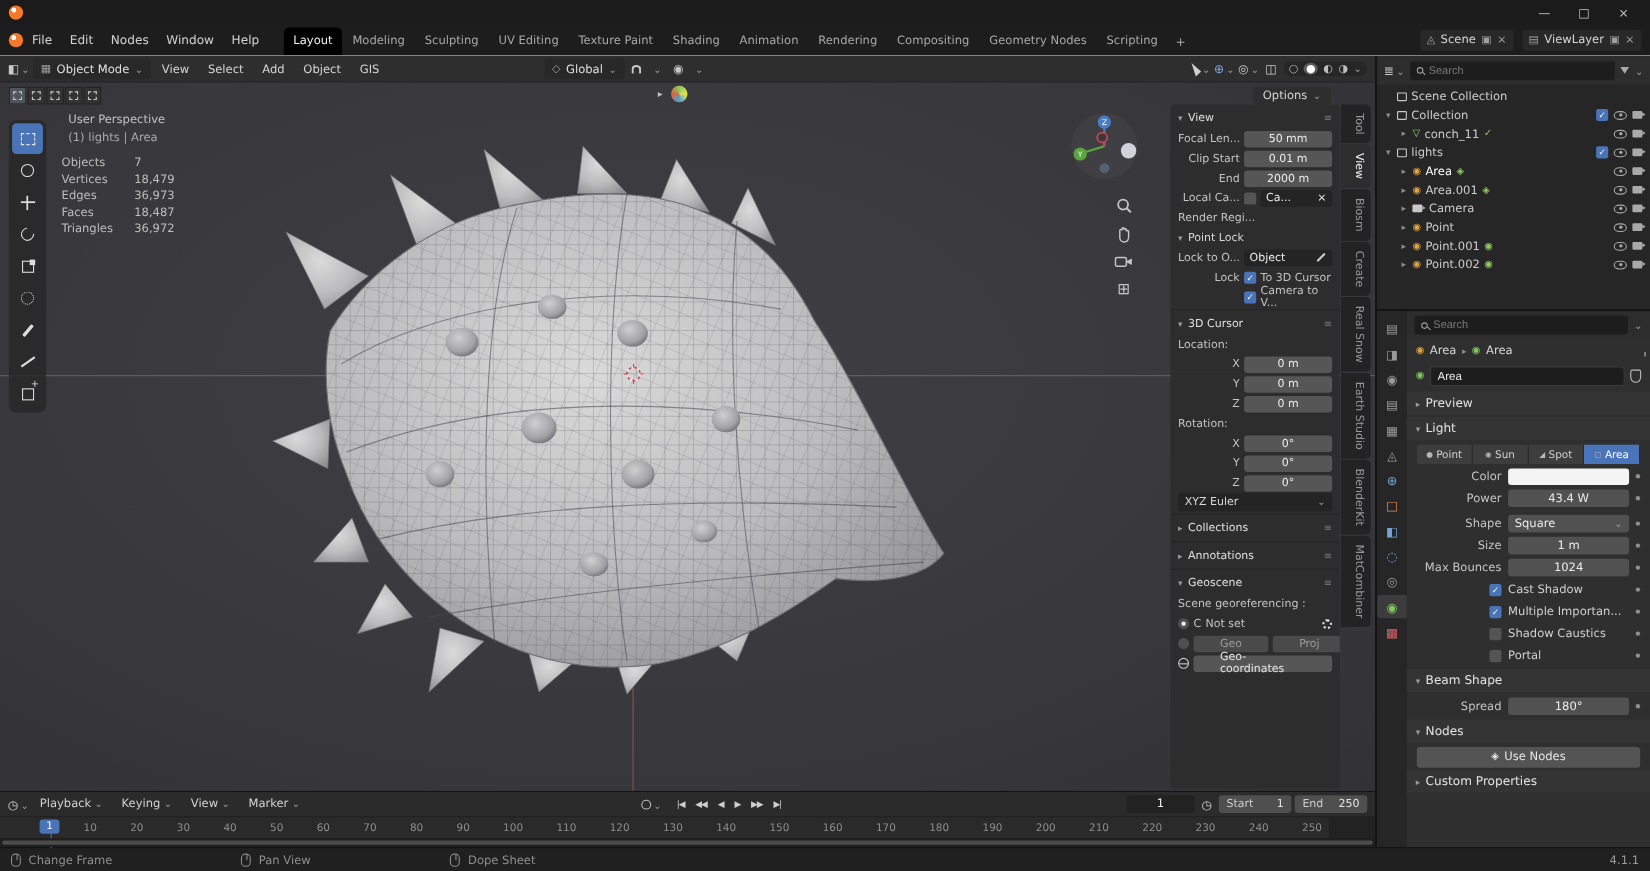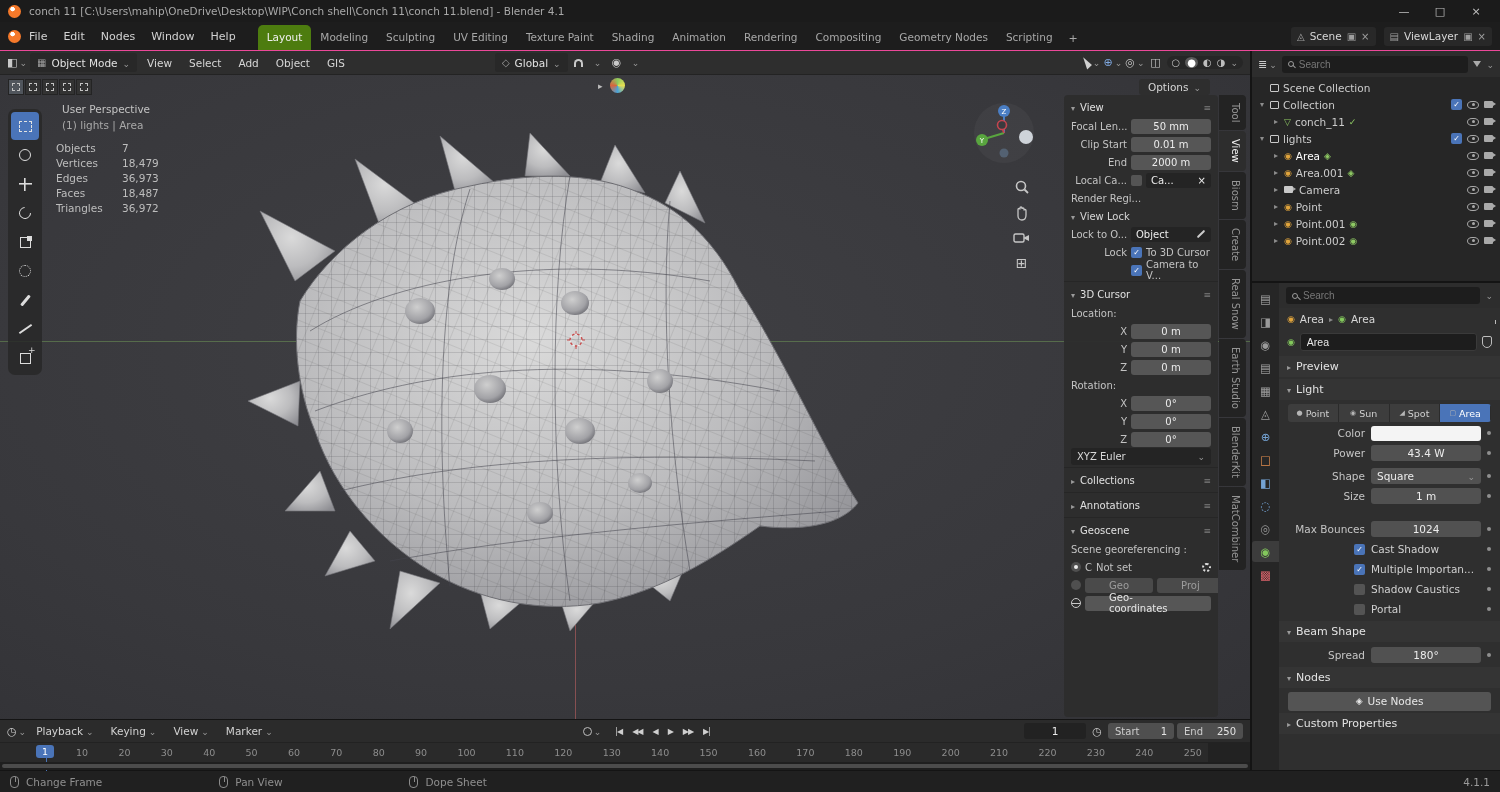--- a/index.html
+++ b/index.html
@@ -12,21 +12,21 @@
 .blogo{width:13px;height:13px;border-radius:50%;background:radial-gradient(circle at 35% 32%,#fff 0 2px,#f5792a 2.5px 100%)}
 .title-text{color:#a9a9a9;font-size:10.5px;white-space:nowrap}
 .win-btns{margin-left:auto;display:flex;gap:4px}
 .win-btn{width:32px;height:18px;display:flex;align-items:center;justify-content:center;color:#c2c2c2;font-size:11px}
 
 
 .topbar{flex:0 0 28px;background:#1d1d1d;display:flex;align-items:center;padding:0 8px;border-bottom:1px solid #ec4899}
 .menu-item{padding:3px 8px;border-radius:3px;color:#d2d2d2}
 .ws-tabs{display:flex;align-items:flex-end;margin-left:14px;height:28px}
 .ws-tab{padding:6px 9px 7px;color:#a8a8a8;font-size:10.5px;border-radius:5px 5px 0 0;white-space:nowrap}
-.ws-tab.active{background:#4d7c0f;color:#f0f0f0}
+.ws-tab.active{background:#000000;color:#f0f0f0}
 .ws-add{padding:5px 7px;color:#a8a8a8}
 .topbar-right{margin-left:auto;display:flex;gap:8px;align-items:center}
 .pill-field{background:#282828;border-radius:3px;height:19px;display:flex;align-items:center;padding:0 6px;gap:5px;color:#d6d6d6;font-size:10.5px}
 .mini-ic{color:#9f9f9f;font-size:10px}
 
 
 .main{flex:1;display:flex;min-height:0}
 .left-col{flex:1;display:flex;flex-direction:column;min-width:0}
 .right-col{flex:0 0 250px;display:flex;flex-direction:column;border-left:2px solid #141414;min-height:0}
 
@@ -203,21 +203,20 @@
 .sgap1{margin-left:110px}.sgap2{margin-left:120px}
 .ver{margin-left:auto;color:#9a9a9a}
 </style>
 </head>
 <body>
 
 <div class="app">
 
   <div class="titlebar">
     <span class="blogo"></span>
-    <span class="title-text">conch 11 [C:\Users\mahip\OneDrive\Desktop\WIP\Conch shell\Conch 11\conch 11.blend] - Blender 4.1</span>
     <div class="win-btns">
       <span class="win-btn">—</span>
       <span class="win-btn">□</span>
       <span class="win-btn">×</span>
     </div>
   </div>
 
   <div class="topbar">
     <span class="blogo"></span>
     <span class="menu-item">File</span>
@@ -512,21 +511,21 @@
               <span class="nfield dark">
                   <span>Ca...</span>
                   <span style="margin-left:auto">×</span>
                 </span>
             </div>
             <div class="nrow">
                 <span class="nlabel" style="width:70px;flex-basis:70px">Render Regi...</span>
               </div>
             <div class="np-sub">
                 <span class="dis"></span>
-                <span>View Lock</span>
+                <span>Point Lock</span>
               </div>
             <div class="nrow">
               <span class="nlabel">Lock to O...</span>
               <span class="nfield dark">
                   <span>Object</span>
                   <span class="i-drop" style="margin-left:auto"></span>
                 </span>
             </div>
             <div class="nrow">
                 <span class="nlabel">Lock</span>
@@ -903,21 +902,21 @@
                 <span>Square</span>
                 <span class="chev"></span>
               </span>
               <span class="adot"></span>
             </div>
           <div class="prow">
               <span class="plabel">Size</span>
               <span class="pfield">1 m</span>
               <span class="adot"></span>
             </div>
-          <div class="prow" style="margin-top:13px">
+          <div class="prow" style="margin-top:0">
               <span class="plabel">Max Bounces</span>
               <span class="pfield">1024</span>
               <span class="adot"></span>
             </div>
           <div class="prow">
               <span class="pcheck">
                 <span class="cb on"></span>
               </span>
               <span class="pchecklabel">Cast Shadow</span>
               <span class="adot"></span>

